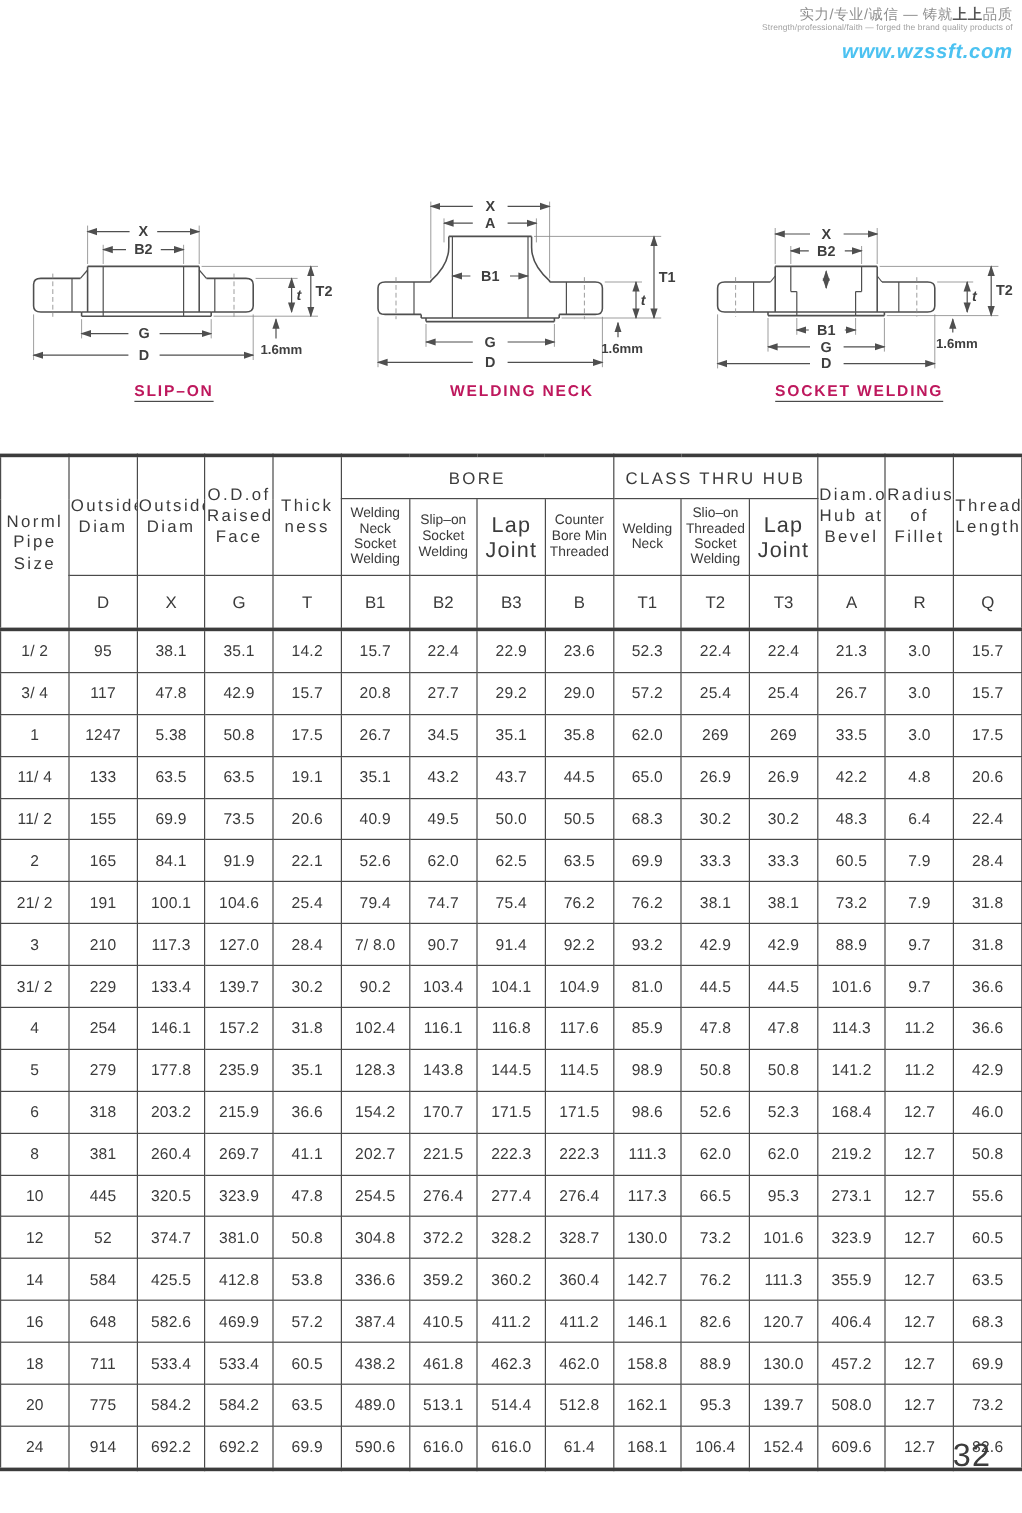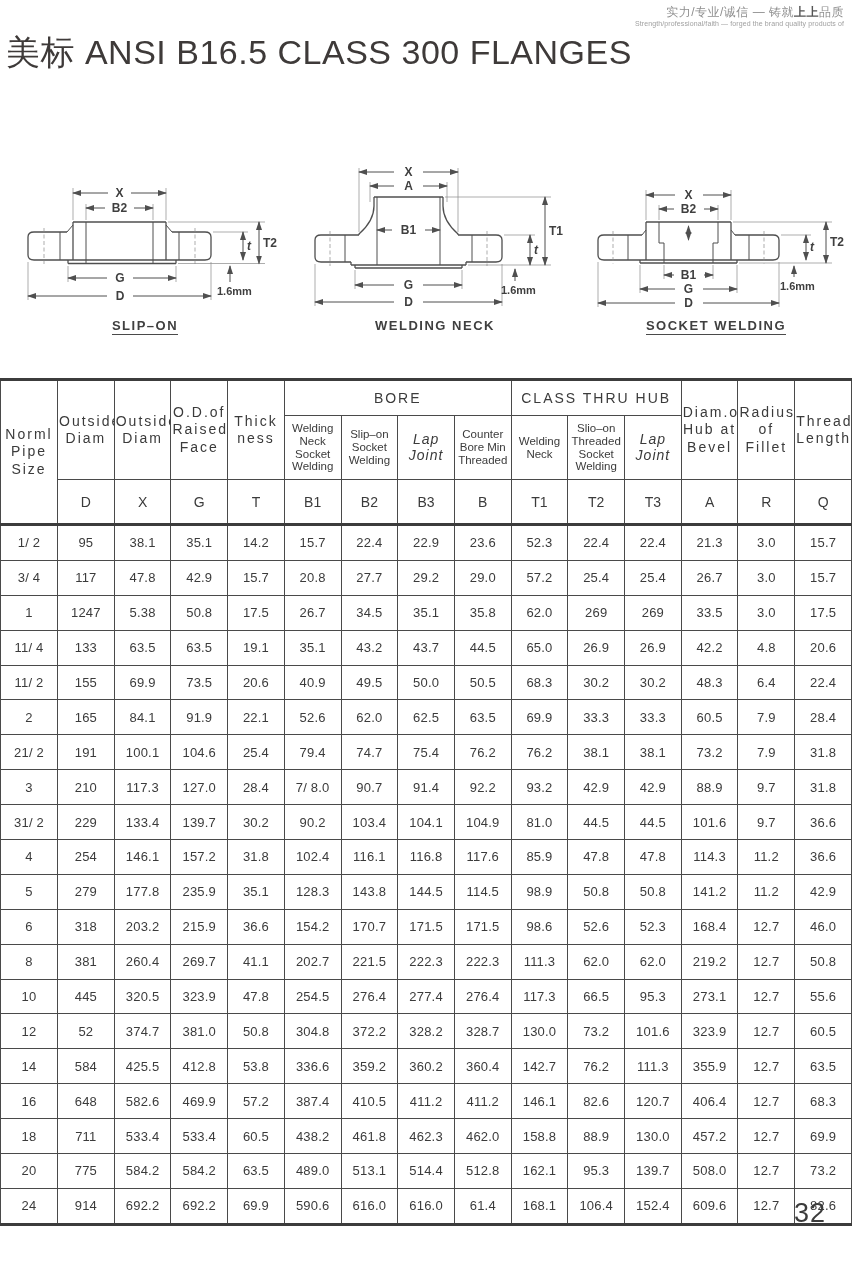--- a/index.html
+++ b/index.html
@@ -12,21 +12,21 @@
   .slogan-cn { font-size:12px; color:#8f8f8f; letter-spacing:0.5px; }
   .slogan-cn b { color:#555; }
   .slogan-en { font-size:7px; color:#a0a0a0; letter-spacing:0.1px; }
   .website { font-size:17px; color:#4cc2f1; font-style:italic; font-weight:bold; margin-top:3px; letter-spacing:0.5px; }
   
   .page-title { position:absolute; top:30px; left:6px; font-size:34px; color:#3e3a39; letter-spacing:0.5px; white-space:nowrap; }
   
   .diagrams { position:absolute; top:150px; left:0; width:852px; display:flex; }
   .diagram { display:flex; flex-direction:column; align-items:center; }
   .diagram.d1 { width:290px; } .diagram.d2 { width:290px; } .diagram.d3 { width:272px; }
-  .caption { font-size:13px; font-weight:bold; color:#404040; letter-spacing:1.5px; margin-top:2px; }
+  .caption { font-size:13px; font-weight:bold; color:#be185d; letter-spacing:1.5px; margin-top:2px; }
   .caption.u { border-bottom:1.5px solid #4a4a4a; padding-bottom:1px; }
   svg .shape { stroke:#4f4f4f; stroke-width:1.3; fill:none; }
   svg .thin  { stroke:#4f4f4f; stroke-width:1; fill:none; }
   svg .ext   { stroke:#8a8a8a; stroke-width:0.7; fill:none; }
   svg .dim   { stroke:#4f4f4f; stroke-width:1; fill:none; }
   svg .dash  { stroke:#8a8a8a; stroke-width:0.7; fill:none; stroke-dasharray:4 2.5; }
   svg text   { font-family:"Liberation Sans",sans-serif; font-size:12px; font-weight:bold; fill:#3f3f3f; }
   svg text.small { font-size:11px; }
   
   .flange-table {
@@ -34,38 +34,38 @@
     border-collapse:collapse; table-layout:fixed;
     border-top:3px solid #3c3c3c; border-bottom:3px solid #3c3c3c;
   }
   .flange-table th, .flange-table td {
     border:1px solid #4a4a4a; text-align:center; vertical-align:middle;
     font-weight:normal; color:#3b3b3b; padding:0 1px; overflow:hidden;
   }
   .flange-table thead { border-bottom:3px solid #3c3c3c; }
   .row-group th { height:34px; font-size:14px; letter-spacing:2px; }
   .row-sub th { height:63px; font-size:11.5px; line-height:1.12; letter-spacing:0; }
-  .row-sub th.lap { font-size:14px; letter-spacing:1px;font-style:italic; }
+  .row-sub th.lap { font-size:18px; letter-spacing:1px; }
   .row-letter th { height:43px; font-size:14px; }
   .tall { font-size:12.5px; line-height:1.25; }
   .flange-table tbody td { height:33.9px; font-size:13px; letter-spacing:0.2px; }
   
   .page-number { position:absolute; right:26px; bottom:8px; font-size:27px; color:#3c3c3c; letter-spacing:1px; }
 </style>
 </head>
 <body>
 
 <div class="page">
 
   <div class="brand">
     <div class="slogan-cn"><span>实力/专业/诚信 — 铸就</span><b>上上</b><span>品质</span></div>
     <div class="slogan-en">Strength/professional/faith — forged the brand quality products of</div>
+    <div class="website">www.wzssft.com</div>
   </div>
 
-  <div class="page-title">美标 ANSI B16.5 CLASS 300 FLANGES</div>
 
   <div class="diagrams">
 
     <div class="diagram d1">
       <svg width="284" height="166" viewBox="0 0 284 166">
         <defs>
           <marker id="ar1" markerWidth="9" markerHeight="7" refX="8" refY="3" orient="auto-start-reverse" markerUnits="userSpaceOnUse" viewBox="0 0 9 6">
             <path d="M0,0 L9,3 L0,6 z" fill="#4f4f4f"></path>
           </marker>
         </defs>

